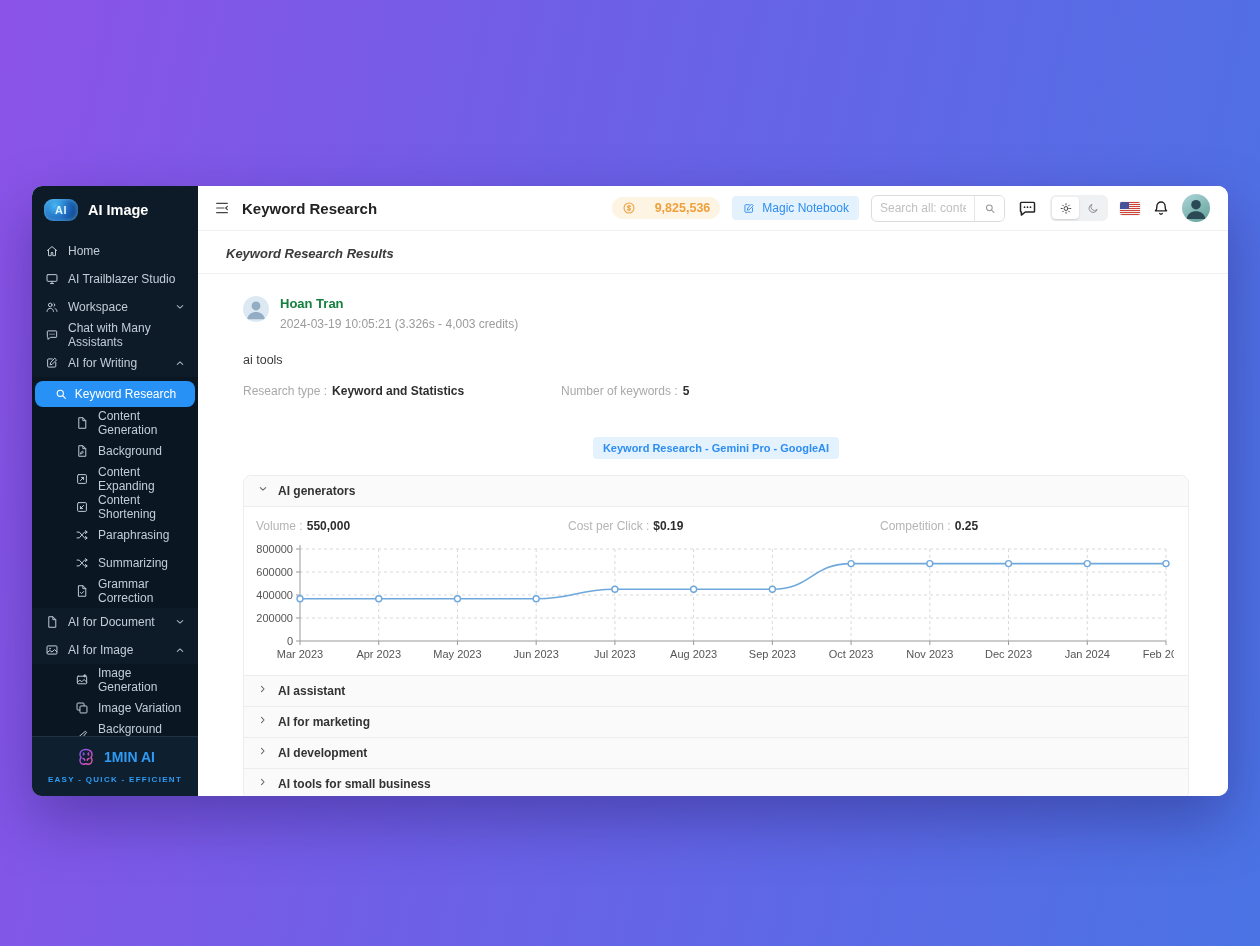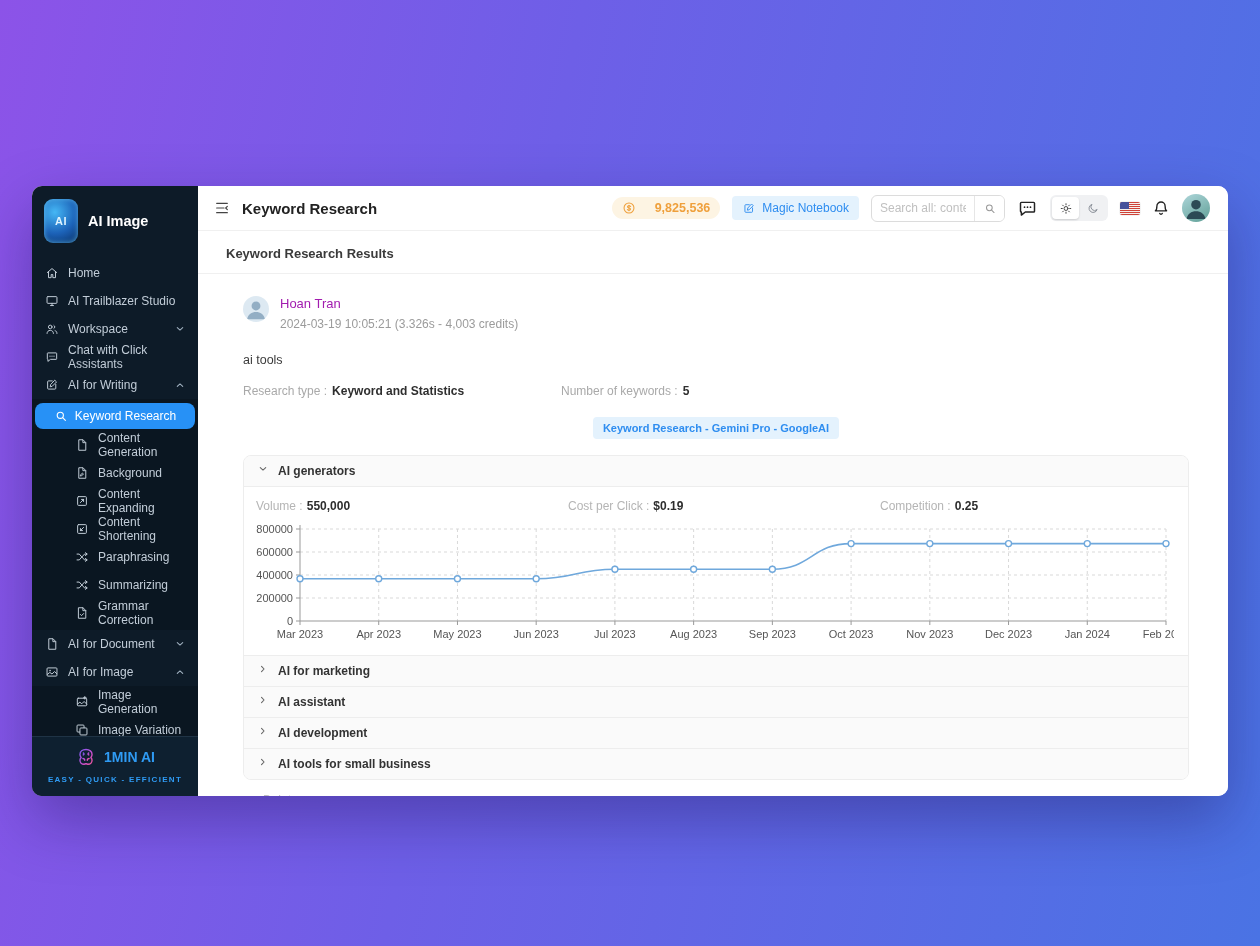--- a/index.html
+++ b/index.html
@@ -4,21 +4,21 @@
 <style>
   *{box-sizing:border-box;margin:0;padding:0;}
   html,body{width:1260px;height:946px;overflow:hidden;}
   body{font-family:"Liberation Sans",sans-serif;background:linear-gradient(102deg,#8c53e8 0%,#6e5fe7 40%,#4a73e4 100%);position:relative;}
 
   .window{position:absolute;left:32px;top:186px;width:1196px;height:610px;border-radius:10px;overflow:hidden;display:flex;background:#fff;box-shadow:0 24px 60px rgba(25,12,80,.35);}
 
   
   .sidebar{flex:0 0 166px;width:166px;background:#0d1b28;color:#c2cdd8;display:flex;flex-direction:column;font-size:12px;}
   .logo-row{display:flex;align-items:center;gap:10px;padding:13px 12px 12px;}
-  .logo{width:34px;height:44px;border-radius:9px;background:radial-gradient(circle at 32% 30%,#45b7f5,#1c62b8 55%,#0a2f63);display:flex;align-items:center;justify-content:center;color:#dff3ff;font-weight:bold;font-size:11px;letter-spacing:.5px;box-shadow:inset 0 0 5px rgba(120,220,255,.65);}
+  .logo{width:34px;height:22px;border-radius:9px;background:radial-gradient(circle at 32% 30%,#45b7f5,#1c62b8 55%,#0a2f63);display:flex;align-items:center;justify-content:center;color:#dff3ff;font-weight:bold;font-size:11px;letter-spacing:.5px;box-shadow:inset 0 0 5px rgba(120,220,255,.65);}
   .app-title{color:#fff;font-size:14.5px;font-weight:bold;}
   nav{flex:1;display:flex;flex-direction:column;margin-top:4px;min-height:0;}
   .nav-item{display:flex;align-items:center;gap:9px;height:28px;padding:0 13px;cursor:pointer;color:#c2cdd8;flex:0 0 28px;}
   .i{width:14px;height:14px;flex:0 0 14px;display:block;}
   .chev{width:10px;height:10px;margin-left:auto;color:#9fb0bf;flex:0 0 10px;}
   .chev.up{transform:rotate(180deg);}
   .sub-block{background:#0a1621;padding:2px 0 3px;}
   .sub-item{padding-left:43px;}
   .active-item{margin:2px 3px;height:26px;flex:0 0 26px;border-radius:8px;background:#2791f6;color:#fff;display:flex;align-items:center;justify-content:center;gap:7px;font-weight:500;padding:0;cursor:pointer;}
   .sidebar-footer{margin-top:auto;background:#0e2030;border-top:1px solid rgba(160,190,220,.12);padding:9px 6px 12px;text-align:center;}
@@ -46,34 +46,34 @@
   .theme-toggle{display:flex;background:#f0f1f3;border-radius:6px;padding:2px;}
   .seg{width:27px;height:22px;display:flex;align-items:center;justify-content:center;color:#8a8f98;border-radius:4px;cursor:pointer;}
   .seg .i{width:13px;height:13px;}
   .seg.on{background:#fff;color:#444;box-shadow:0 1px 2px rgba(0,0,0,.15);}
   .flag{width:20px;height:13px;border-radius:2px;position:relative;background:repeating-linear-gradient(180deg,#cf4238 0 1px,#f6f0ec 1px 2px);overflow:hidden;box-shadow:0 0 1px rgba(0,0,0,.45);cursor:pointer;flex:0 0 20px;}
   .flag::after{content:"";position:absolute;left:0;top:0;width:9px;height:7px;background:#46519b;}
   .avatar{width:28px;height:28px;border-radius:50%;overflow:hidden;flex:0 0 28px;background:linear-gradient(150deg,#aed6da,#5f9f96);color:#2c4a55;cursor:pointer;}
   .avatar svg{width:100%;height:100%;display:block;}
 
   .content{flex:1;display:flex;flex-direction:column;min-height:0;}
-  .section-head{padding:15px 28px 12px;border-bottom:1px solid #f0f0f0;font-size:13px;font-weight:bold;color:#3a3a3a;}
+  .section-head{padding:15px 28px 12px;border-bottom:1px solid #f0f0f0;font-size:13px;font-weight:bold;color:#3a3a3a;font-style:italic;}
   .results{flex:1;padding:22px 39px 12px 45px;overflow:hidden;}
   .user-row{display:flex;gap:11px;align-items:flex-start;}
   .avatar.sm{width:26px;height:26px;flex:0 0 26px;background:#dde9f2;color:#93aec4;cursor:default;}
-  .uname{font-size:13px;font-weight:normal;color:#a21caf;}
+  .uname{font-size:13px;font-weight:bold;color:#15803d;}
   .utime{margin-top:6px;font-size:12px;color:#9b9b9b;}
   .prompt{margin-top:22px;font-size:12.5px;color:#3b3b3b;}
   .meta-row{margin-top:17px;display:flex;font-size:12px;align-items:baseline;}
   .meta{width:318px;}
   .meta:last-child{width:auto;}
   .mlabel{color:#a9a9a9;}
   .mval{color:#2f2f2f;font-weight:bold;margin-left:5px;}
   .badge-row{margin-top:19px;text-align:center;}
-  .model-badge{display:inline-block;background:#e4f2fd;color:#2e8df0;font-size:11px;font-weight:bold;padding:5px 10px;border-radius:4px;cursor:pointer;}
+  .model-badge{display:inline-block;background:#e4f2fd;color:#2e8df0;font-size:11px;font-weight:bold;padding:5px 10px;border-radius:4px;cursor:pointer;margin-top:20px;}
   .accordion{margin-top:16px;border:1px solid #ededed;border-radius:8px;overflow:hidden;}
   .acc-item + .acc-item{border-top:1px solid #ededed;}
   .acc-head{display:flex;align-items:flex-start;gap:10px;background:#fafafa;padding:8px 14px;font-size:12px;font-weight:600;color:#333;cursor:pointer;}
   .acc-head .chev{margin-left:0;color:#666;}
   .acc-panel{border-top:1px solid #ededed;background:#fff;padding:10px 8px 2px;}
   .stats-row{display:flex;padding:2px 4px 6px;font-size:12px;}
   .stat{width:312px;}
   .stat:last-child{width:auto;}
   .slabel{color:#b5b5b5;}
   .sval{color:#2d2d2d;font-weight:bold;margin-left:4px;}
@@ -285,21 +285,21 @@
           </svg>
         <span>Workspace</span>
         <svg class="chev">
             <use href="#ic-chev-d"></use>
           </svg>
       </div>
       <div class="nav-item">
         <svg class="i">
             <use href="#ic-chat"></use>
           </svg>
-        <span>Chat with Click Assistants</span>
+        <span>Chat with Many Assistants</span>
       </div>
       <div class="nav-item">
         <svg class="i">
             <use href="#ic-edit"></use>
           </svg>
         <span>AI for Writing</span>
         <svg class="chev up">
             <use href="#ic-chev-d"></use>
           </svg>
       </div>
@@ -569,29 +569,29 @@
                     <circle cx="835.2727272727273" cy="24.604999999999997" r="3" fill="#fff" stroke="#6fa8dc" stroke-width="1.4"></circle>
                     <circle cx="914" cy="24.604999999999997" r="3" fill="#fff" stroke="#6fa8dc" stroke-width="1.4"></circle>
                   </svg></div>
             </div>
           </div>
           <div class="acc-item">
             <div class="acc-head">
               <svg class="chev">
                   <use href="#ic-chev-r"></use>
                 </svg>
-              <span>AI for marketing</span>
+              <span>AI assistant</span>
             </div>
           </div>
           <div class="acc-item">
             <div class="acc-head">
               <svg class="chev">
                   <use href="#ic-chev-r"></use>
                 </svg>
-              <span>AI assistant</span>
+              <span>AI for marketing</span>
             </div>
           </div>
           <div class="acc-item">
             <div class="acc-head">
               <svg class="chev">
                   <use href="#ic-chev-r"></use>
                 </svg>
               <span>AI development</span>
             </div>
           </div>

